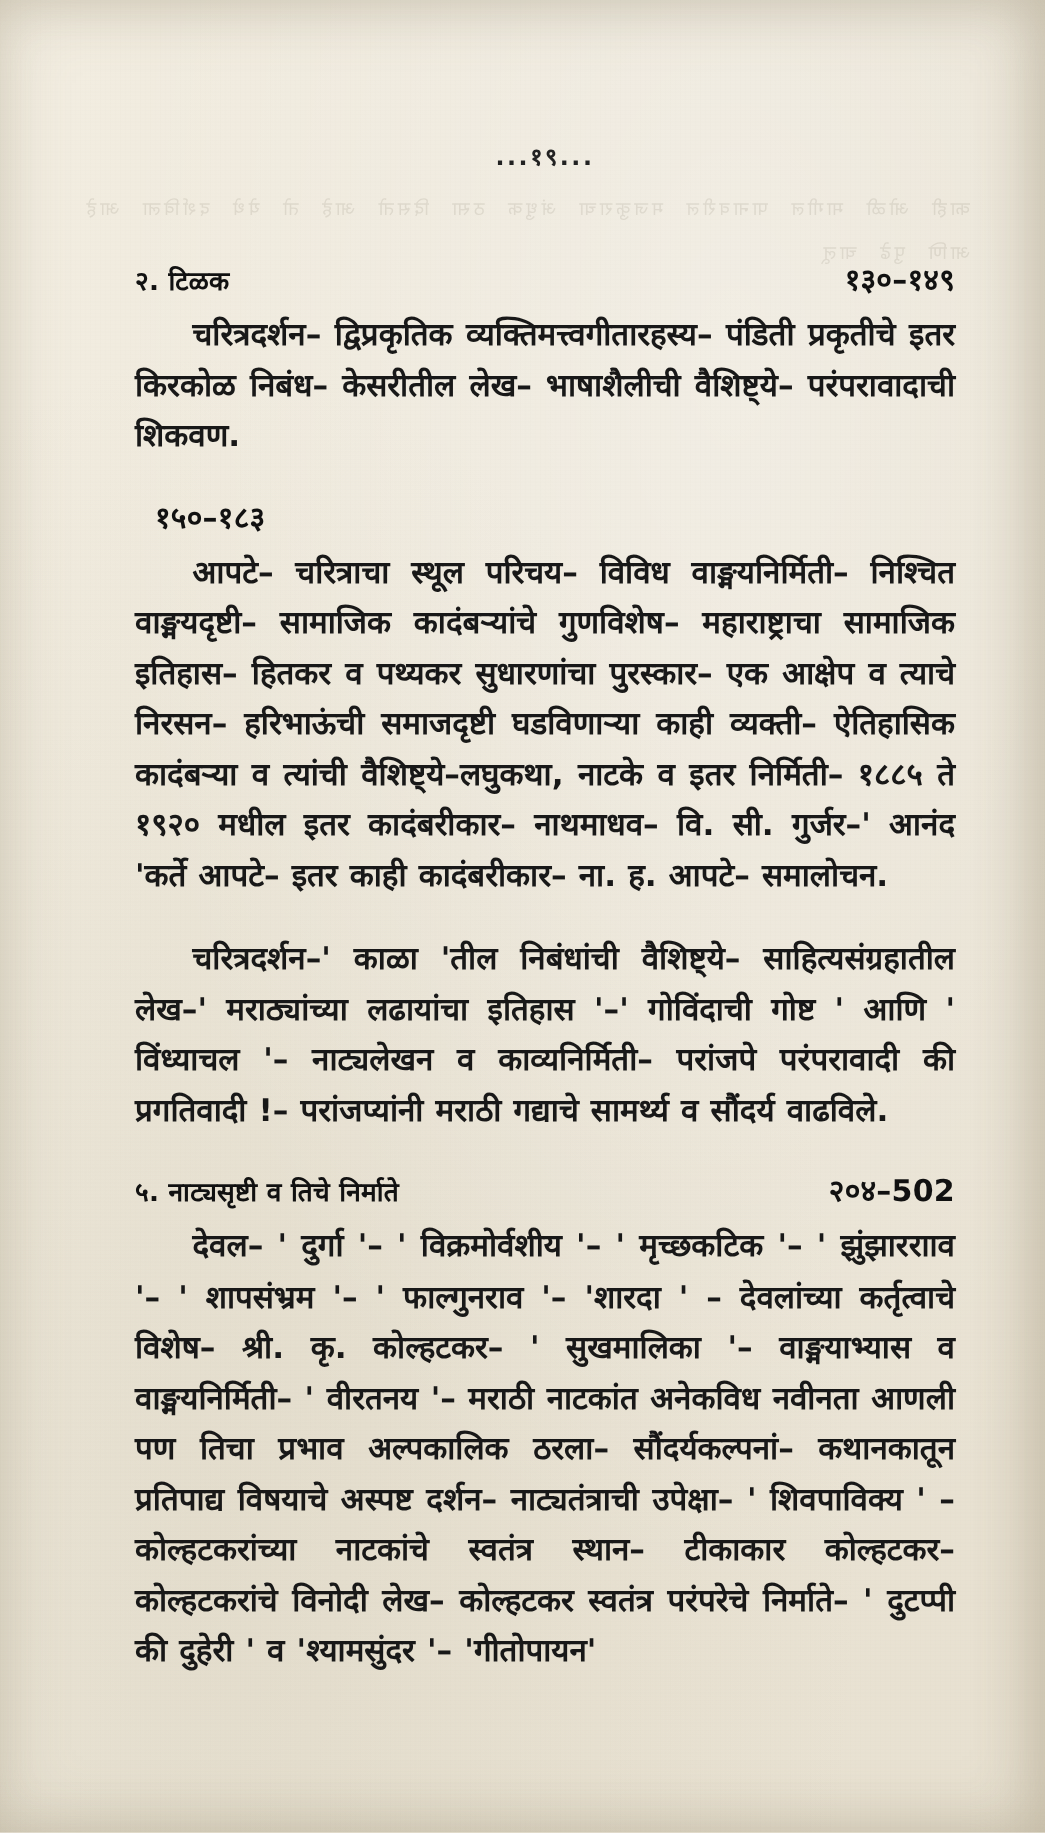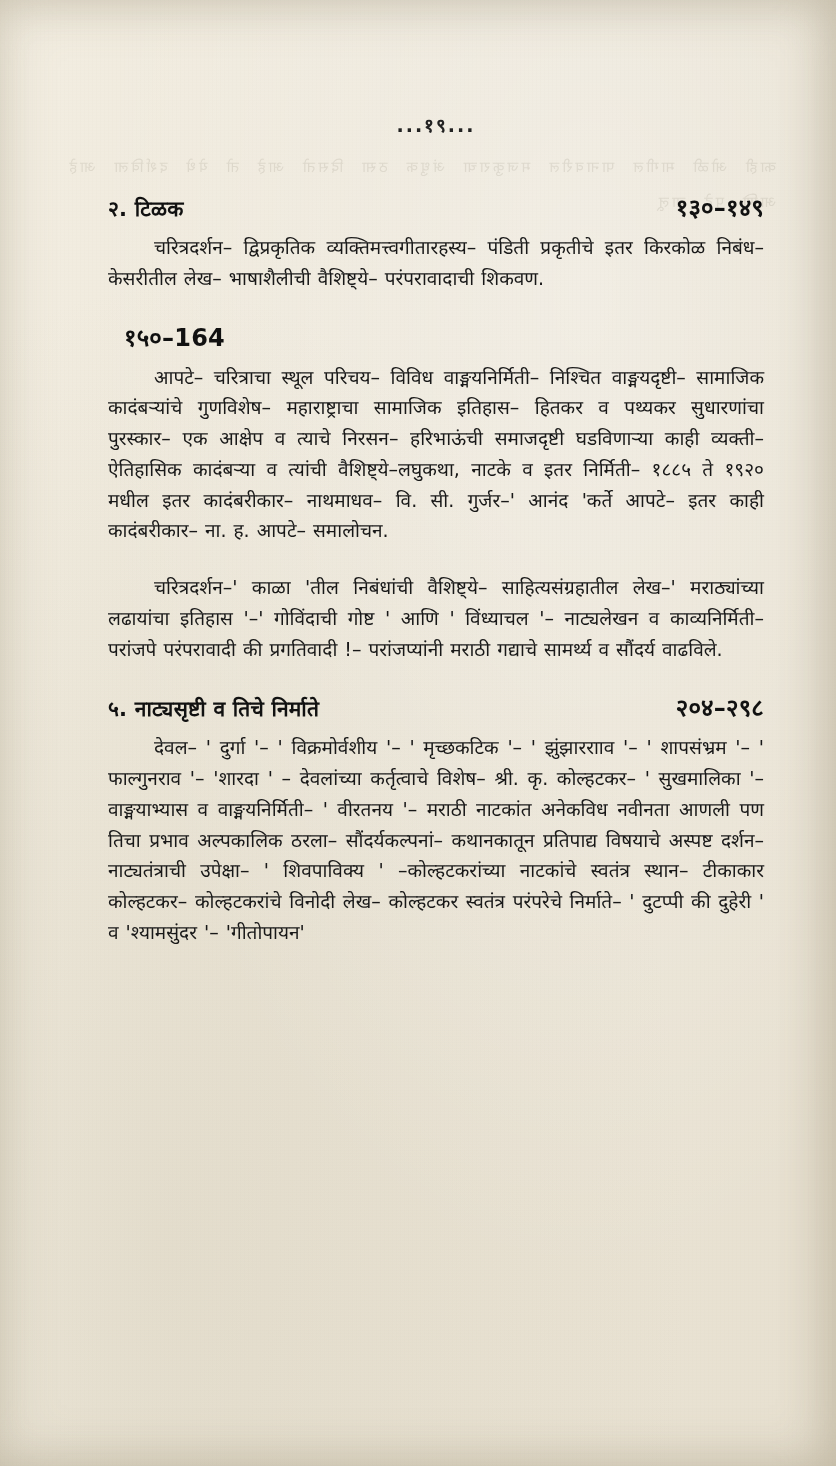--- a/index.html
+++ b/index.html
@@ -42,21 +42,21 @@
   }
   .content {
     position: relative;
     z-index: 3;
     padding: 112px 72px 0 108px;
   }
   .folio {
     text-align: center;
     font-size: 19px;
     letter-spacing: 2px;
-    margin: 0 0 52px 0;
+    margin: 0 0 68px 0;
     color: #222;
     font-weight: 600;
   }
   .entry {
     margin-bottom: 6px;
   }
   .entry-head {
     display: flex;
     align-items: baseline;
     justify-content: space-between;
@@ -69,28 +69,29 @@
   .entry-head .title {
     white-space: nowrap;
   }
   .entry-head .pages {
     font-size: 24px;
     font-weight: 600;
     white-space: nowrap;
     padding-left: 16px;
   }
   .entry-body {
-    font-size: 19px;
+    font-size: 25px;
     line-height: 1.62;
     text-align: justify;
     text-justify: inter-word;
     text-indent: 46px;
     margin: 0 0 26px 0;
     color: #181818;
     word-spacing: 1px;
+    font-weight: bold;
   }
   .entry:last-child .entry-body {
     margin-bottom: 0;
   }
   
   .bleed {
     position: absolute;
     z-index: 1;
     inset: 0;
     pointer-events: none;
@@ -119,32 +120,32 @@
     <div class="entry">
       <div class="entry-head">
         <span class="title"><span>२.</span> <span>टिळक</span></span>
         <span class="pages">१३०–१४९</span>
       </div>
       <p class="entry-body">चरित्रदर्शन– द्विप्रकृतिक व्यक्तिमत्त्वगीतारहस्य– पंडिती प्रकृतीचे इतर किरकोळ निबंध– केसरीतील लेख– भाषाशैलीची वैशिष्ट्ये– परंपरावादाची शिकवण.</p>
     </div>
 
     <div class="entry">
       <div class="entry-head">
-        <span class="pages">१५०–164</span>
+        <span class="pages">१५०–१८३</span>
       </div>
       <p class="entry-body">आपटे– चरित्राचा स्थूल परिचय– विविध वाङ्मयनिर्मिती– निश्चित वाङ्मयदृष्टी– सामाजिक कादंबऱ्यांचे गुणविशेष– महाराष्ट्राचा सामाजिक इतिहास– हितकर व पथ्यकर सुधारणांचा पुरस्कार– एक आक्षेप व त्याचे निरसन– हरिभाऊंची समाजदृष्टी घडविणाऱ्या काही व्यक्ती– ऐतिहासिक कादंबऱ्या व त्यांची वैशिष्ट्ये–लघुकथा, नाटके व इतर निर्मिती– १८८५ ते १९२० मधील इतर कादंबरीकार– नाथमाधव– वि. सी. गुर्जर–' आनंद 'कर्ते आपटे– इतर काही कादंबरीकार– ना. ह. आपटे– समालोचन.</p>
     </div>
 
     <div class="entry">
       <p class="entry-body">चरित्रदर्शन–' काळा 'तील निबंधांची वैशिष्ट्ये– साहित्यसंग्रहातील लेख–' मराठ्यांच्या लढायांचा इतिहास '–' गोविंदाची गोष्ट ' आणि ' विंध्याचल '– नाट्यलेखन व काव्यनिर्मिती– परांजपे परंपरावादी की प्रगतिवादी !– परांजप्यांनी मराठी गद्याचे सामर्थ्य व सौंदर्य वाढविले.</p>
     </div>
 
     <div class="entry">
       <div class="entry-head">
         <span class="title"><span>५.</span> <span>नाट्यसृष्टी व तिचे निर्माते</span></span>
-        <span class="pages">२०४–२९८</span>
+        <span class="pages">२०४–502</span>
       </div>
       <p class="entry-body">देवल– ' दुर्गा '– ' विक्रमोर्वशीय '– ' मृच्छकटिक '– ' झुंझाररााव '– ' शापसंभ्रम '– ' फाल्गुनराव '– 'शारदा ' – देवलांच्या कर्तृत्वाचे विशेष– श्री. कृ. कोल्हटकर– ' सुखमालिका '– वाङ्मयाभ्यास व वाङ्मयनिर्मिती– ' वीरतनय '– मराठी नाटकांत अनेकविध नवीनता आणली पण तिचा प्रभाव अल्पकालिक ठरला– सौंदर्यकल्पनां– कथानकातून प्रतिपाद्य विषयाचे अस्पष्ट दर्शन– नाट्यतंत्राची उपेक्षा– ' शिवपाविक्य ' –कोल्हटकरांच्या नाटकांचे स्वतंत्र स्थान– टीकाकार कोल्हटकर– कोल्हटकरांचे विनोदी लेख– कोल्हटकर स्वतंत्र परंपरेचे निर्माते– ' दुटप्पी की दुहेरी ' व 'श्यामसुंदर '– 'गीतोपायन'</p>
     </div>
   </div>
 
   <div class="edge-shadow"></div>
 </div>
 
 </body></html>

